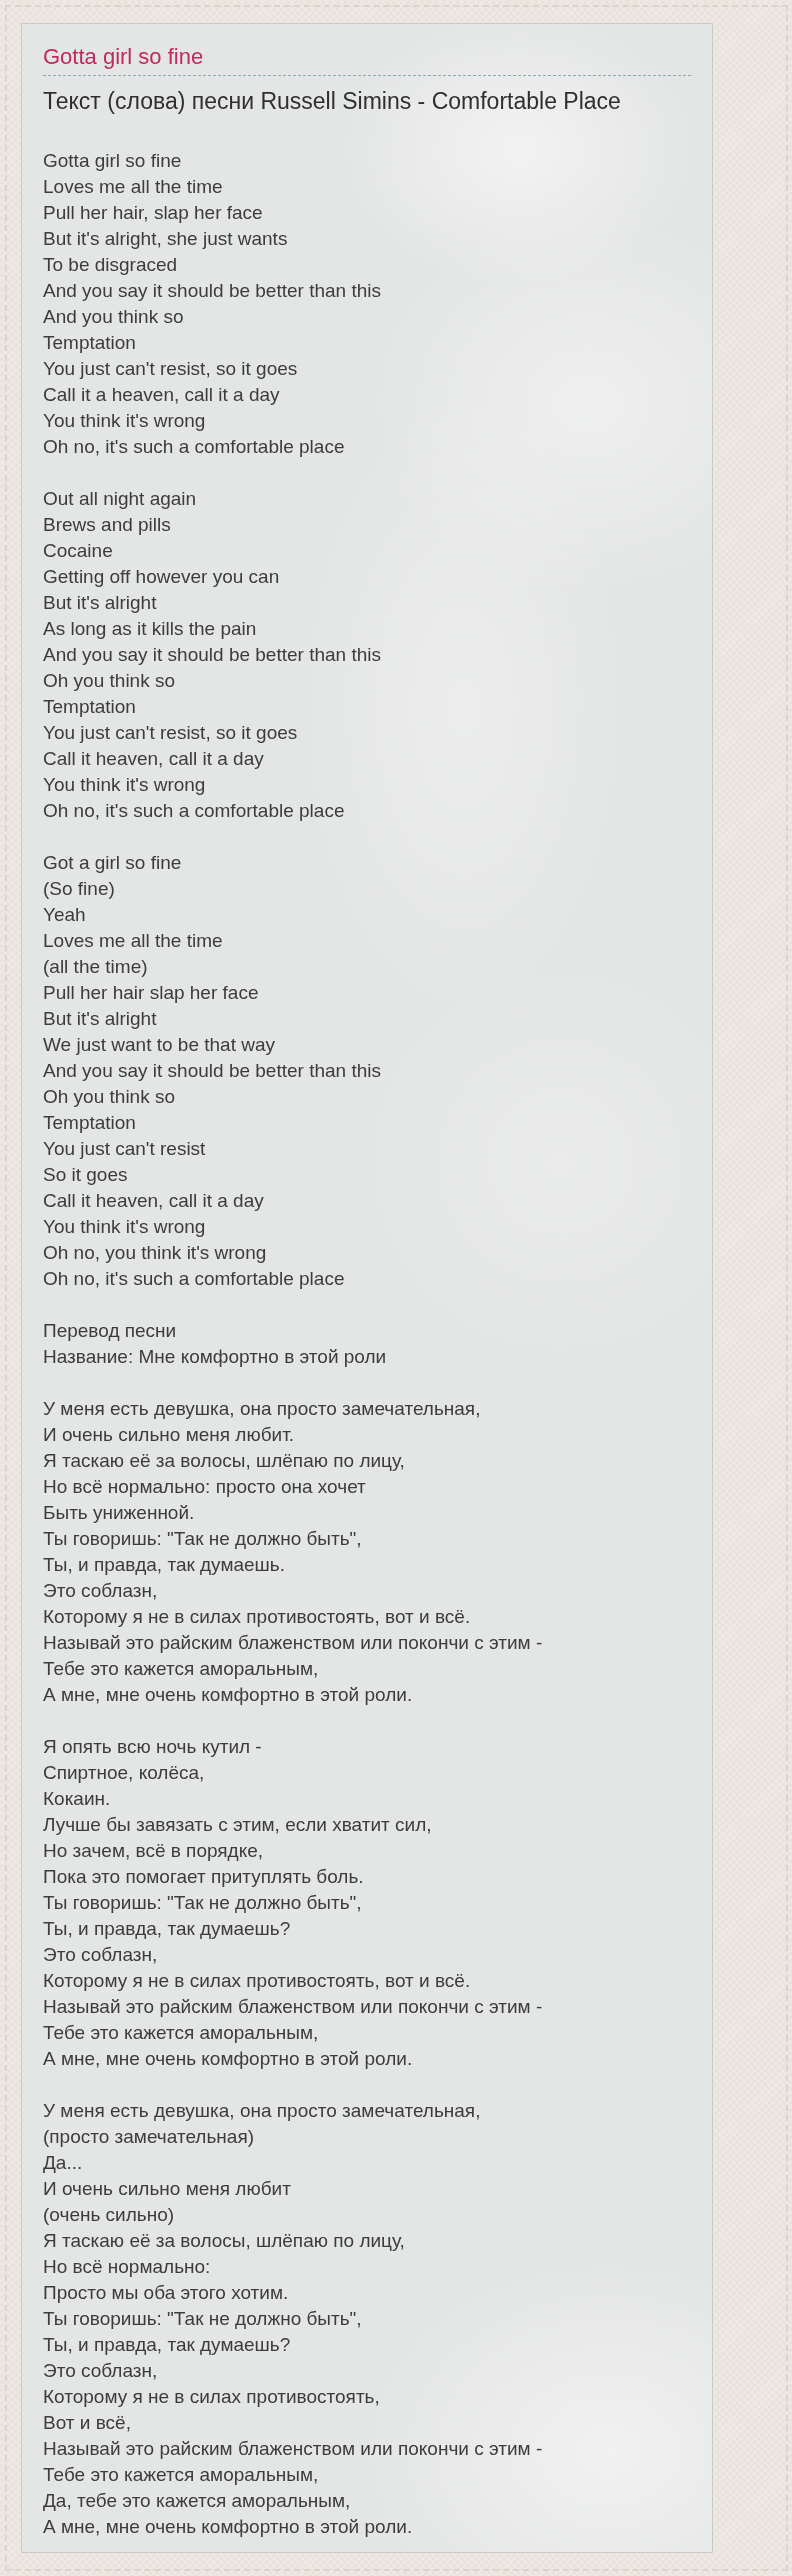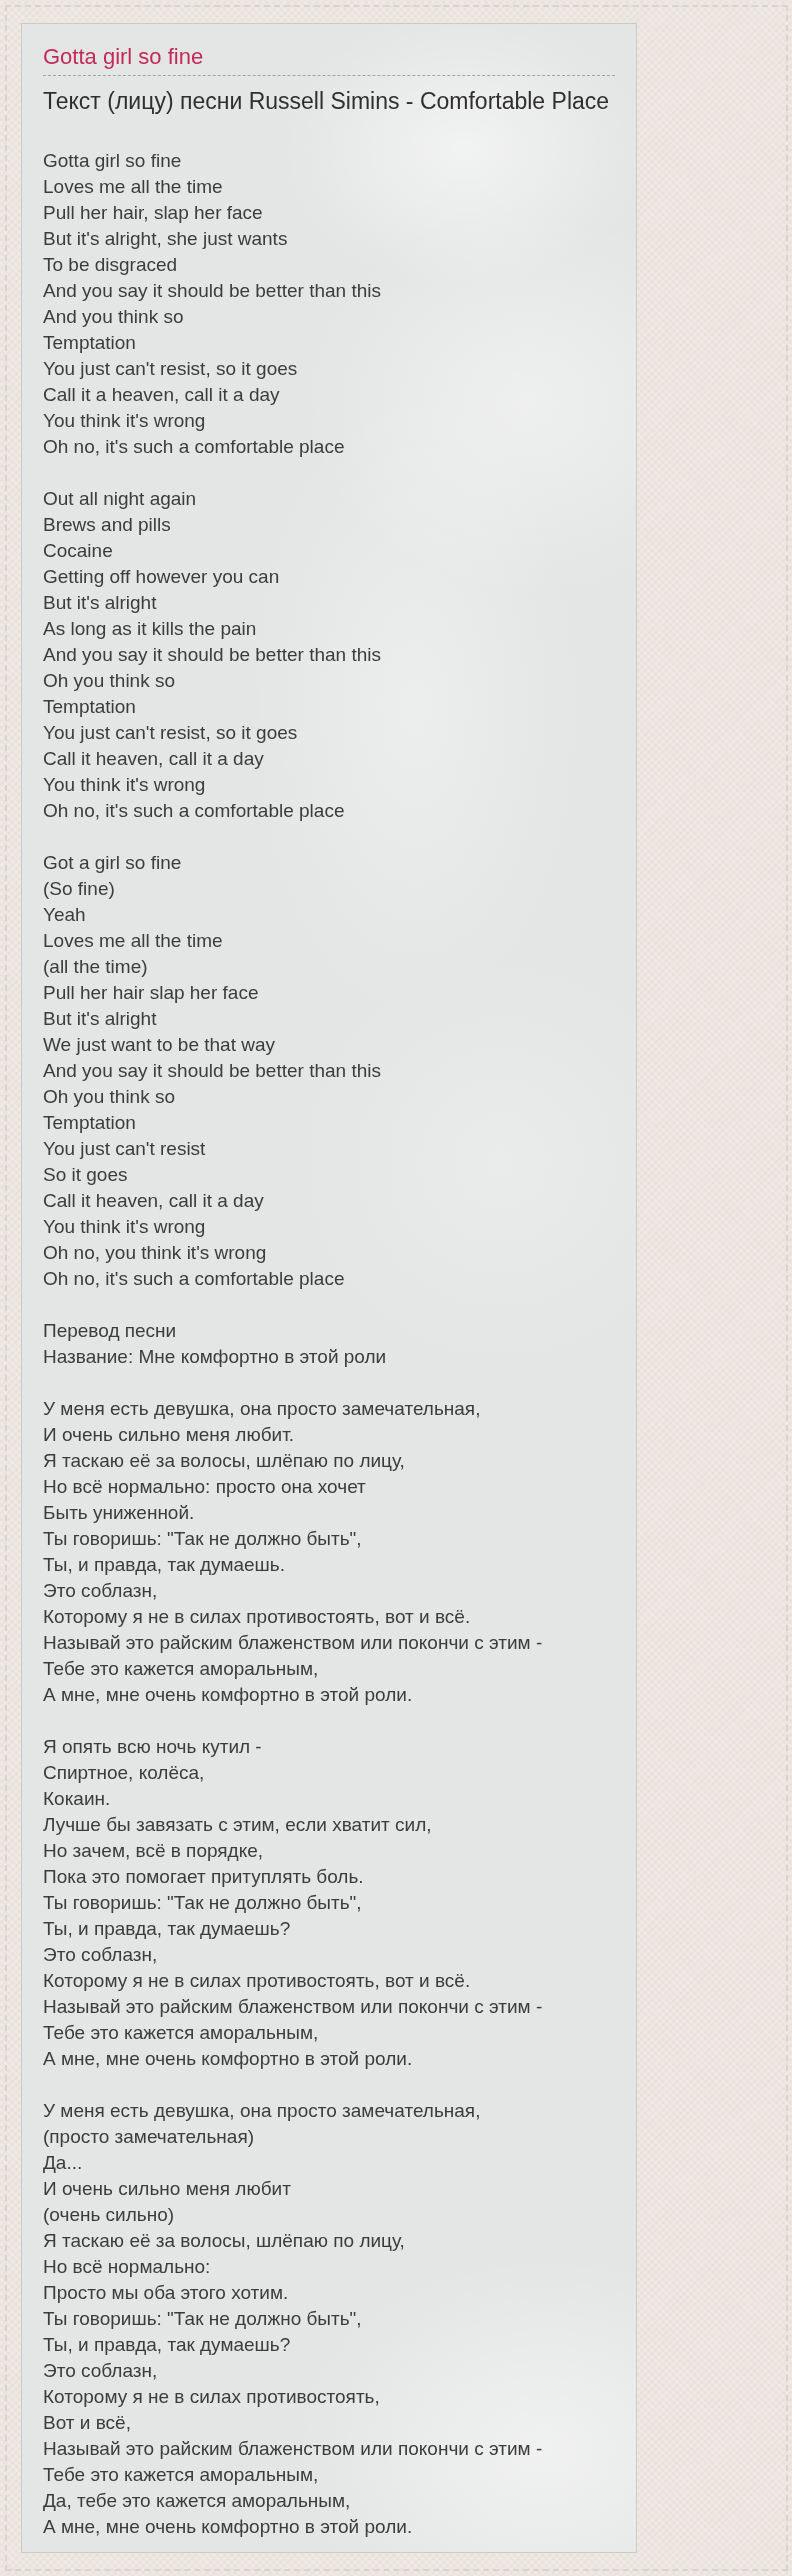--- a/index.html
+++ b/index.html
@@ -20,21 +20,21 @@
   .stitch-frame {
     position: absolute;
     left: 5px; top: 5px; right: 5px; bottom: 5px;
     border: 2px dashed #ded3ca;
     pointer-events: none;
   }
   .card {
     position: absolute;
     left: 21px;
     top: 23px;
-    width: 616px;
+    width: 692px;
     height: 2530px;
     box-sizing: border-box;
     border: 1px solid #c9cac9;
     background:
       radial-gradient(258px 198px at 72% 5%,  rgba(255,255,255,.50), rgba(255,255,255,0) 70%),
       radial-gradient(317px 277px at 82% 15%, rgba(255,255,255,.38), rgba(255,255,255,0) 70%),
       radial-gradient(238px 456px at 64% 27%, rgba(255,255,255,.30), rgba(255,255,255,0) 70%),
       radial-gradient(297px 297px at 78% 45%, rgba(255,255,255,.22), rgba(255,255,255,0) 70%),
       radial-gradient(357px 277px at 85% 96%, rgba(255,255,255,.45), rgba(255,255,255,0) 70%),
       var(--card-bg, #e4e6e5);
@@ -101,21 +101,21 @@
 </head>
 <body>
 
 <div class="stitch-frame"></div>
 
 <div class="card">
   <div class="song-header">
     <h1 class="song-title">Gotta girl so fine</h1>
   </div>
 
-  <div class="subtitle">Текст (лицу) песни Russell Simins - Comfortable Place</div>
+  <div class="subtitle">Текст (слова) песни Russell Simins - Comfortable Place</div>
 
   <div class="lyrics">Gotta girl so fine
 Loves me all the time
 Pull her hair, slap her face
 But it's alright, she just wants
 To be disgraced
 And you say it should be better than this
 And you think so
 Temptation
 You just can't resist, so it goes

